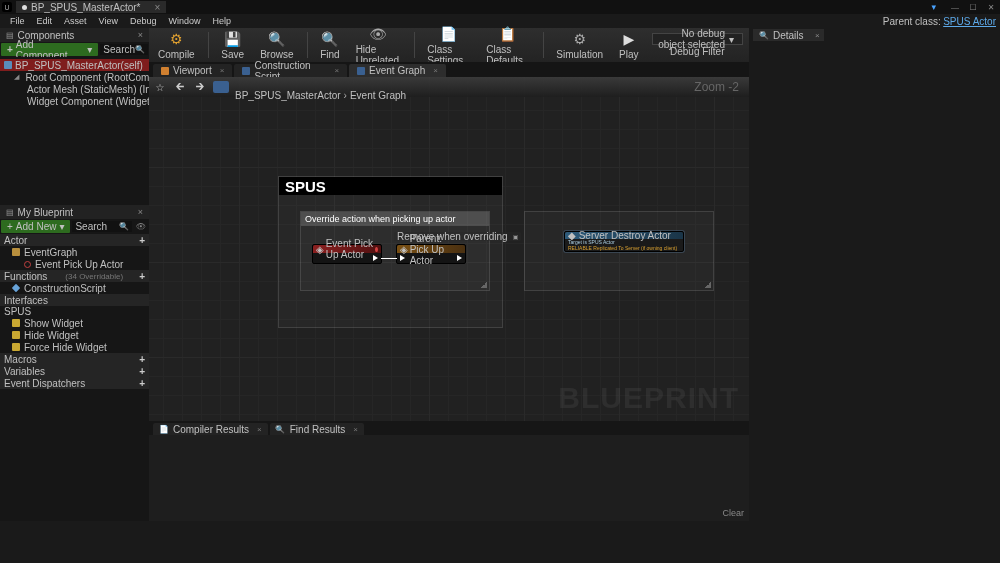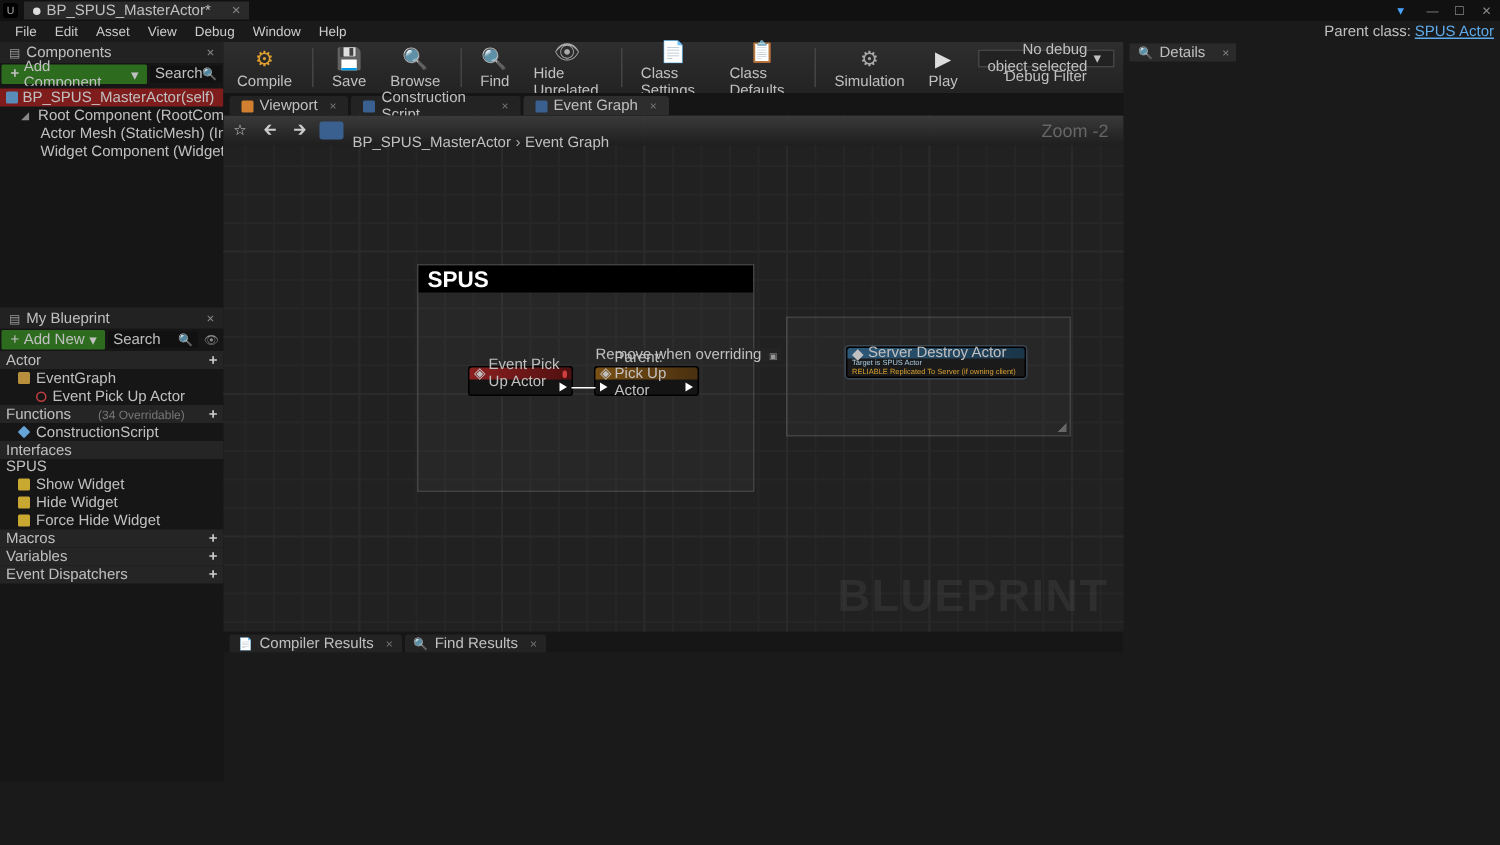--- a/index.html
+++ b/index.html
@@ -386,20 +386,24 @@
           <span class="bc-path">
             <span>BP_SPUS_MasterActor</span><span class="sep">›</span><span>Event Graph</span>
           </span>
           <span class="zoom-label">Zoom -2</span>
         </div>
 
         <div class="comment-box big" style="left:129px; top:99px; width:225px; height:152px;">
           <div class="chead">SPUS</div>
         </div>
 
+        <div class="comment-box" style="left:151px; top:134px; width:190px; height:80px;">
+          <div class="chead">Override action when picking up actor</div>
+          <span class="resize-handle"></span>
+        </div>
 
         <div class="node-label-box" style="left:245px; top:155px;text-align:right;">
           <span>Remove when overriding</span>
           <span class="close-x">▣</span>
         </div>
 
         <div class="comment-box" style="left:375px; top:134px; width:190px; height:80px;">
           <span class="resize-handle"></span>
         </div>
 
@@ -446,20 +450,23 @@
             <span class="bicon">📄</span>
             <span>Compiler Results</span>
             <span class="x">×</span>
           </div>
           <div class="btab">
             <span class="bicon">🔍</span>
             <span>Find Results</span>
             <span class="x">×</span>
           </div>
         </div>
+        <div class="bcontent">
+          <span class="clear-btn">Clear</span>
+        </div>
       </div>
     </div>
   </div>
 
   <div class="right-col">
     <div class="details-tab-row">
       <div class="details-tab">
         <span class="details-icon">🔍</span>
         <span>Details</span>
         <span class="x">×</span>

